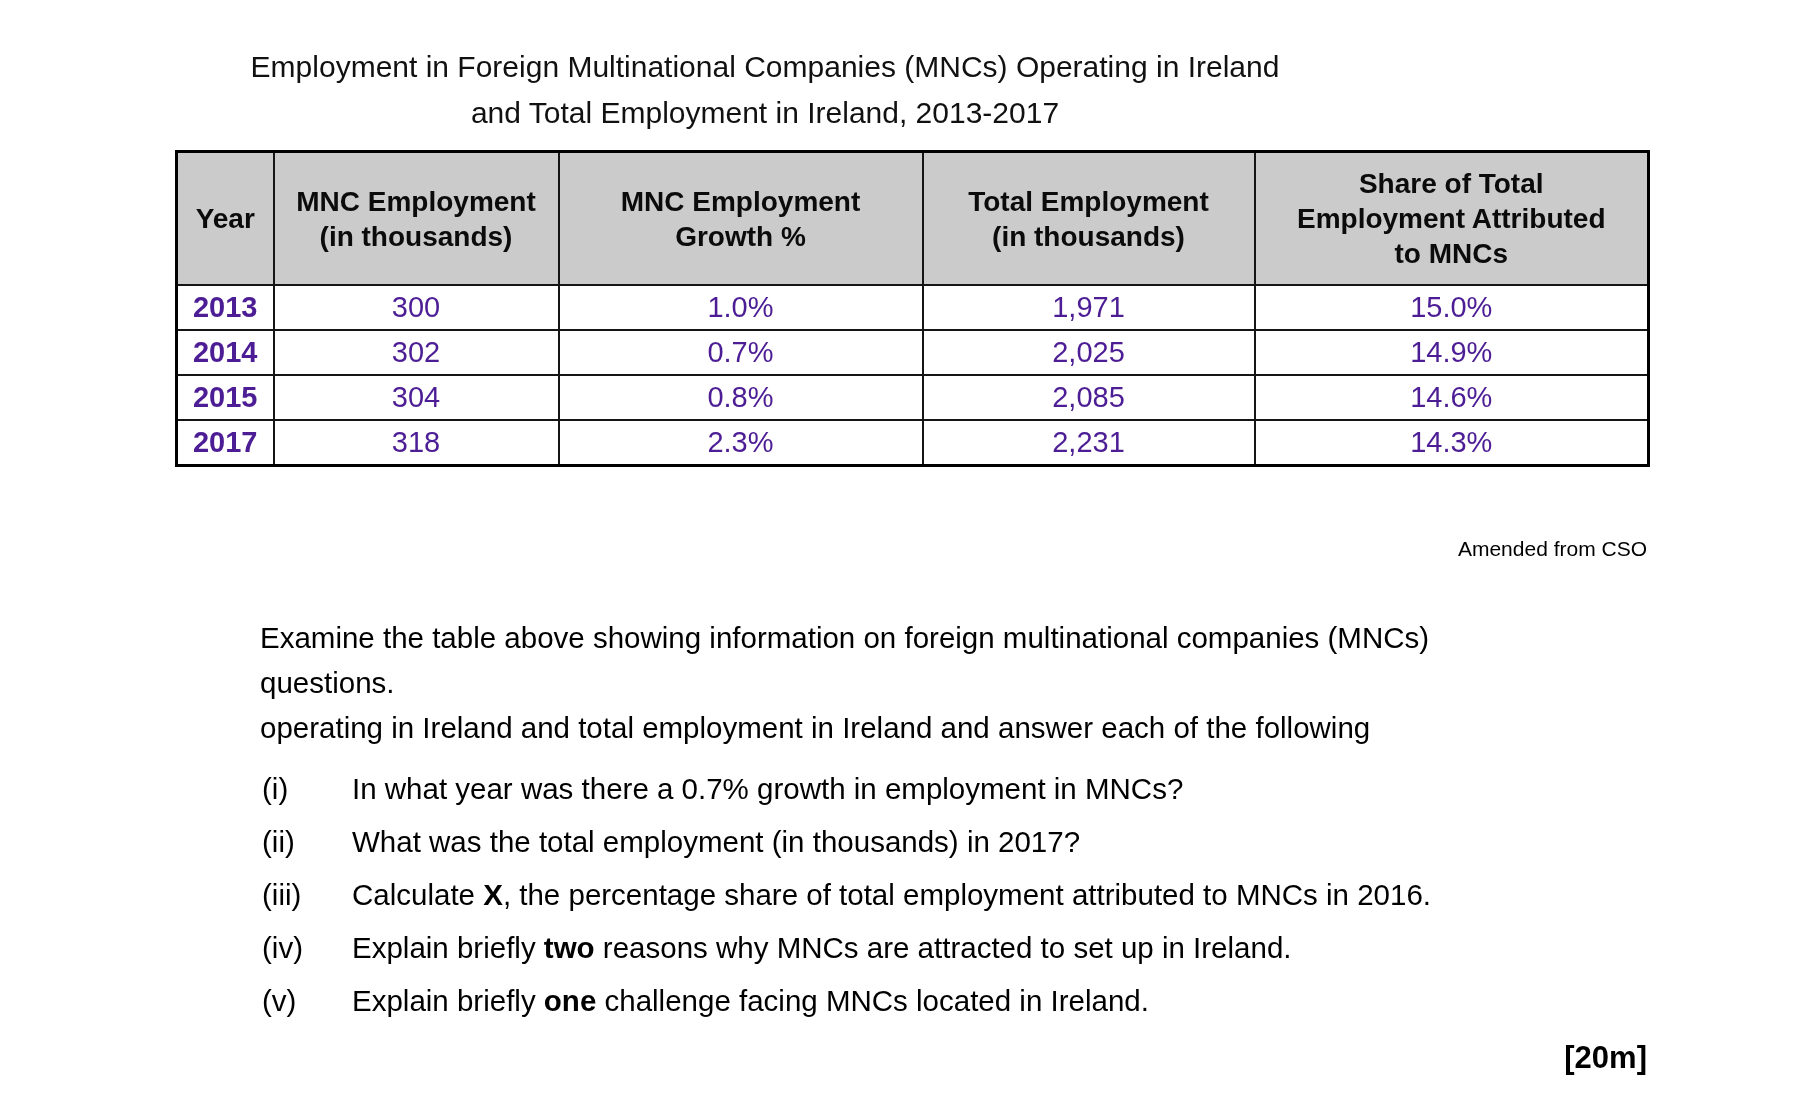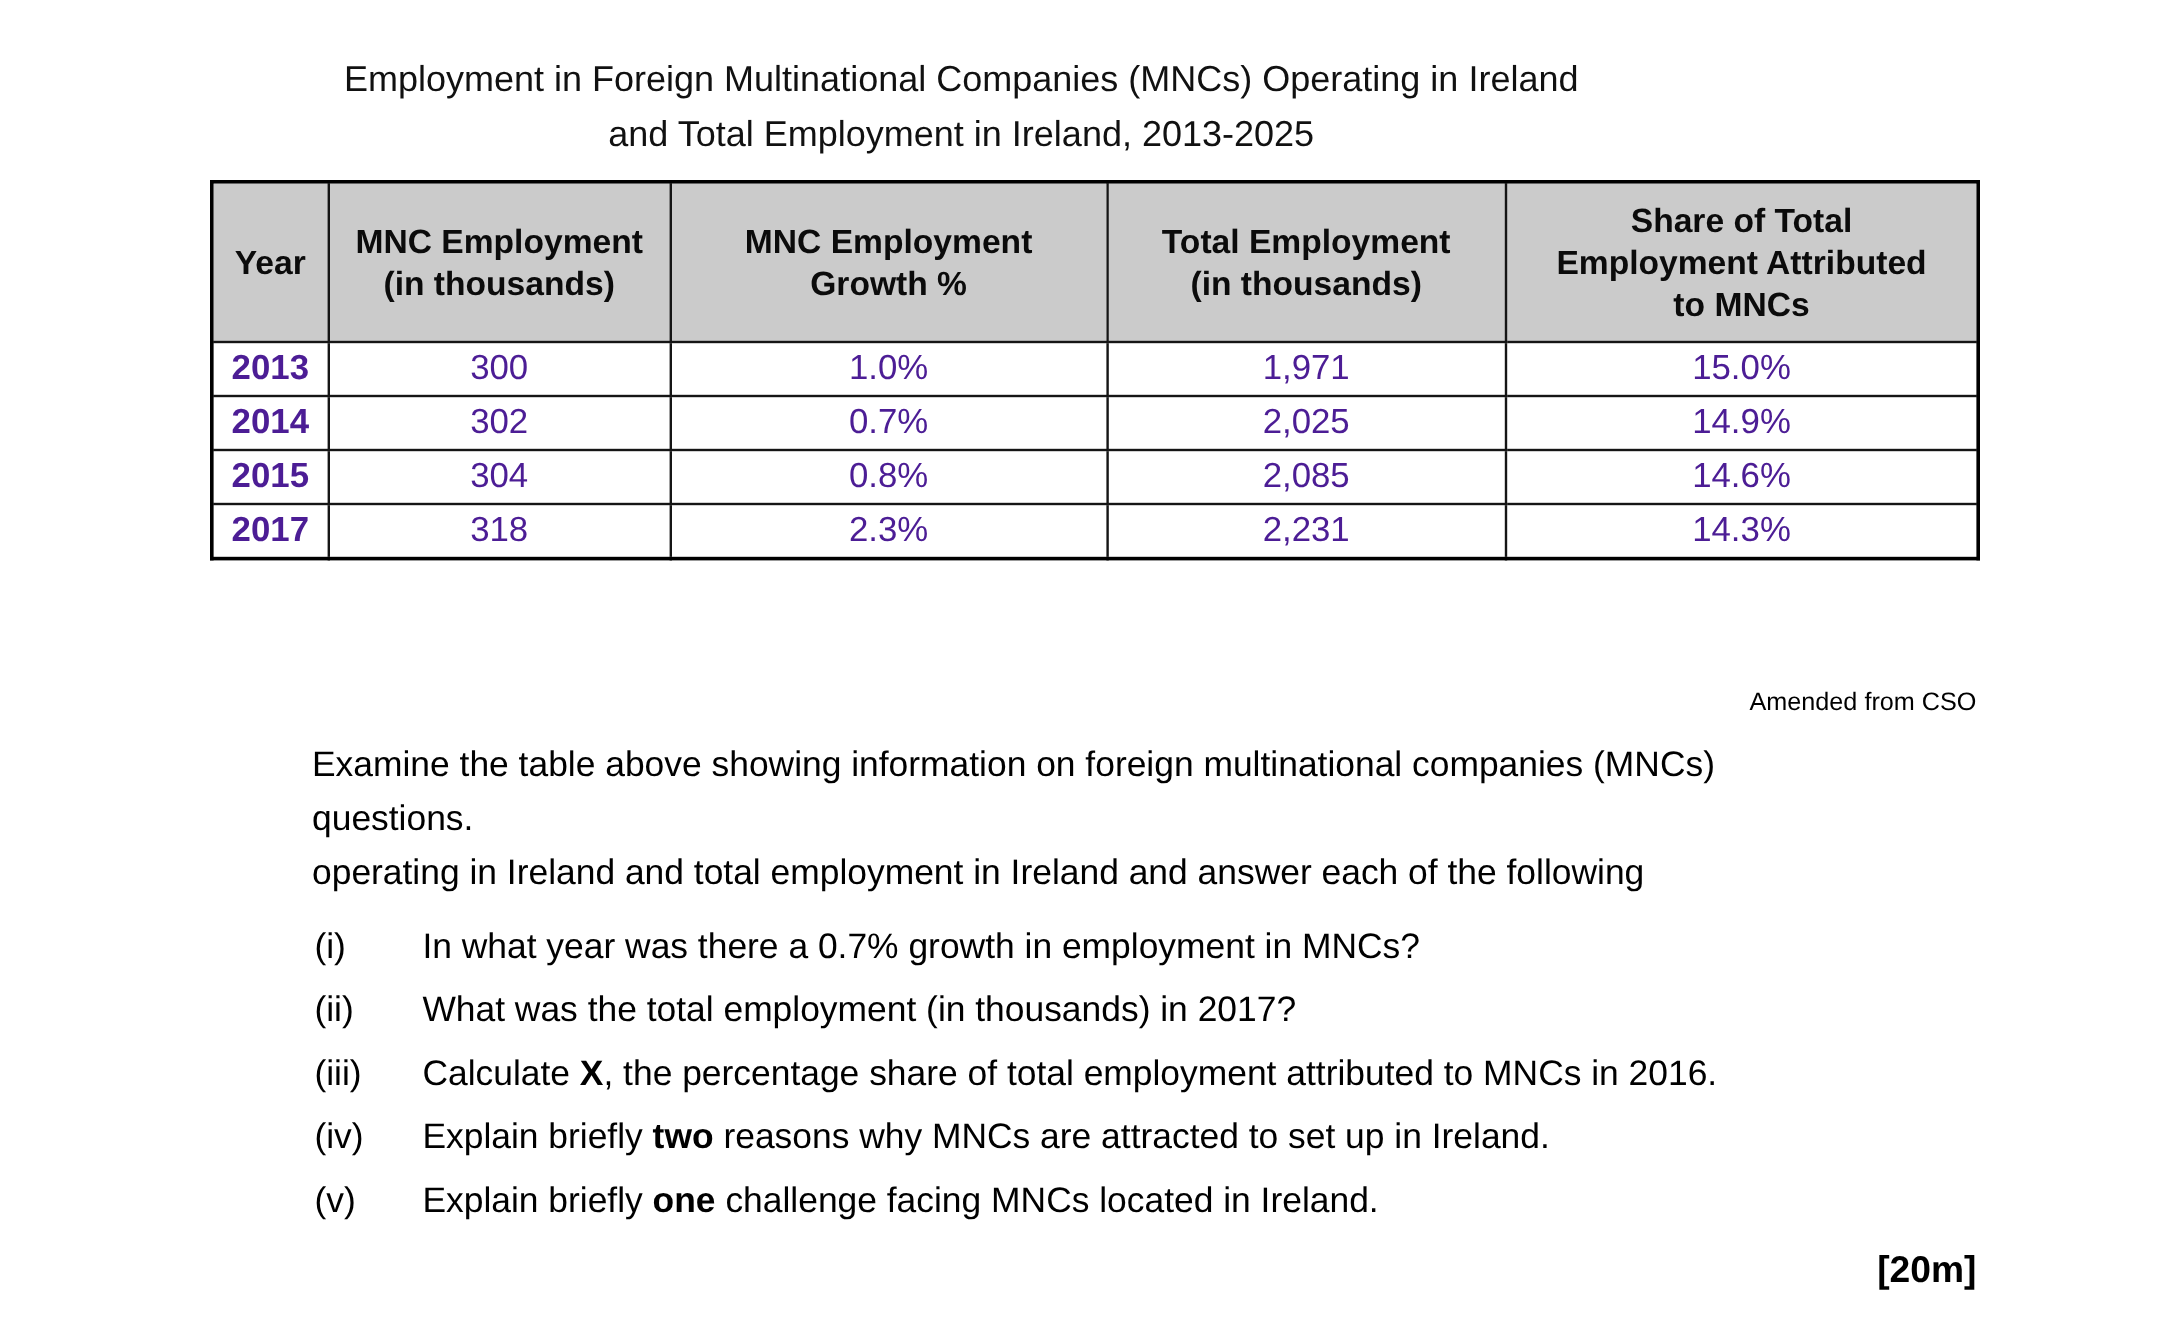--- a/index.html
+++ b/index.html
@@ -6,21 +6,21 @@
   body {
     width: 1818px; height: 1103px;
     font-family: "Liberation Sans", sans-serif;
     color: #000;
   }
   .canvas { position: relative; width: 1818px; height: 1103px; overflow: hidden; background: #fff; }
 
   
   .doc-title {
     position: absolute; top: 44px; left: 0; width: 1530px;
-    text-align: center; font-size: 30px; line-height: 46px; color: #111; padding-left: 36px;
+    text-align: center; font-size: 30px; line-height: 46px; color: #111;
   }
 
   
   .table-wrap { position: absolute; left: 175px; top: 150px; }
   table.data-table {
     border-collapse: collapse; table-layout: fixed; width: 1472px;
     border: 3px solid #000;
   }
   table.data-table th, table.data-table td {
     border: 2px solid #151515; text-align: center; vertical-align: middle;
@@ -31,21 +31,21 @@
     height: 131px; color: #0b0b0b;
   }
   table.data-table tbody td { font-size: 29px; height: 43px; color: #4c1d95; }
   td.year-cell { font-weight: bold; }
   td.bold { font-weight: bold; }
   .hdr-line { display: block; }
 
   
   .source-note {
     position: absolute; top: 536px; left: 175px; width: 1472px;
-    text-align: right; font-size: 21px; line-height: 26px; margin-top: 37px;
+    text-align: right; font-size: 21px; line-height: 26px;
   }
 
   
   .intro {
     position: absolute; left: 260px; top: 615px; width: 1400px;
     font-size: 29.5px; line-height: 45px;
   }
 
   
   .questions { position: absolute; left: 262px; top: 771px; width: 1390px; }
@@ -60,21 +60,21 @@
     text-align: right; font-size: 31px; font-weight: bold;
   }
 </style>
 </head>
 <body>
 
 <div class="canvas">
 
   <div class="doc-title">
     <div>Employment in Foreign Multinational Companies (MNCs) Operating in Ireland</div>
-    <div>and Total Employment in Ireland, 2013-2025</div>
+    <div>and Total Employment in Ireland, 2013-2017</div>
   </div>
 
   <div class="table-wrap">
     <table class="data-table">
       <colgroup>
         <col style="width:97px">
           <col style="width:285px">
           <col style="width:364px">
           <col style="width:332px">
           <col style="width:394px">

